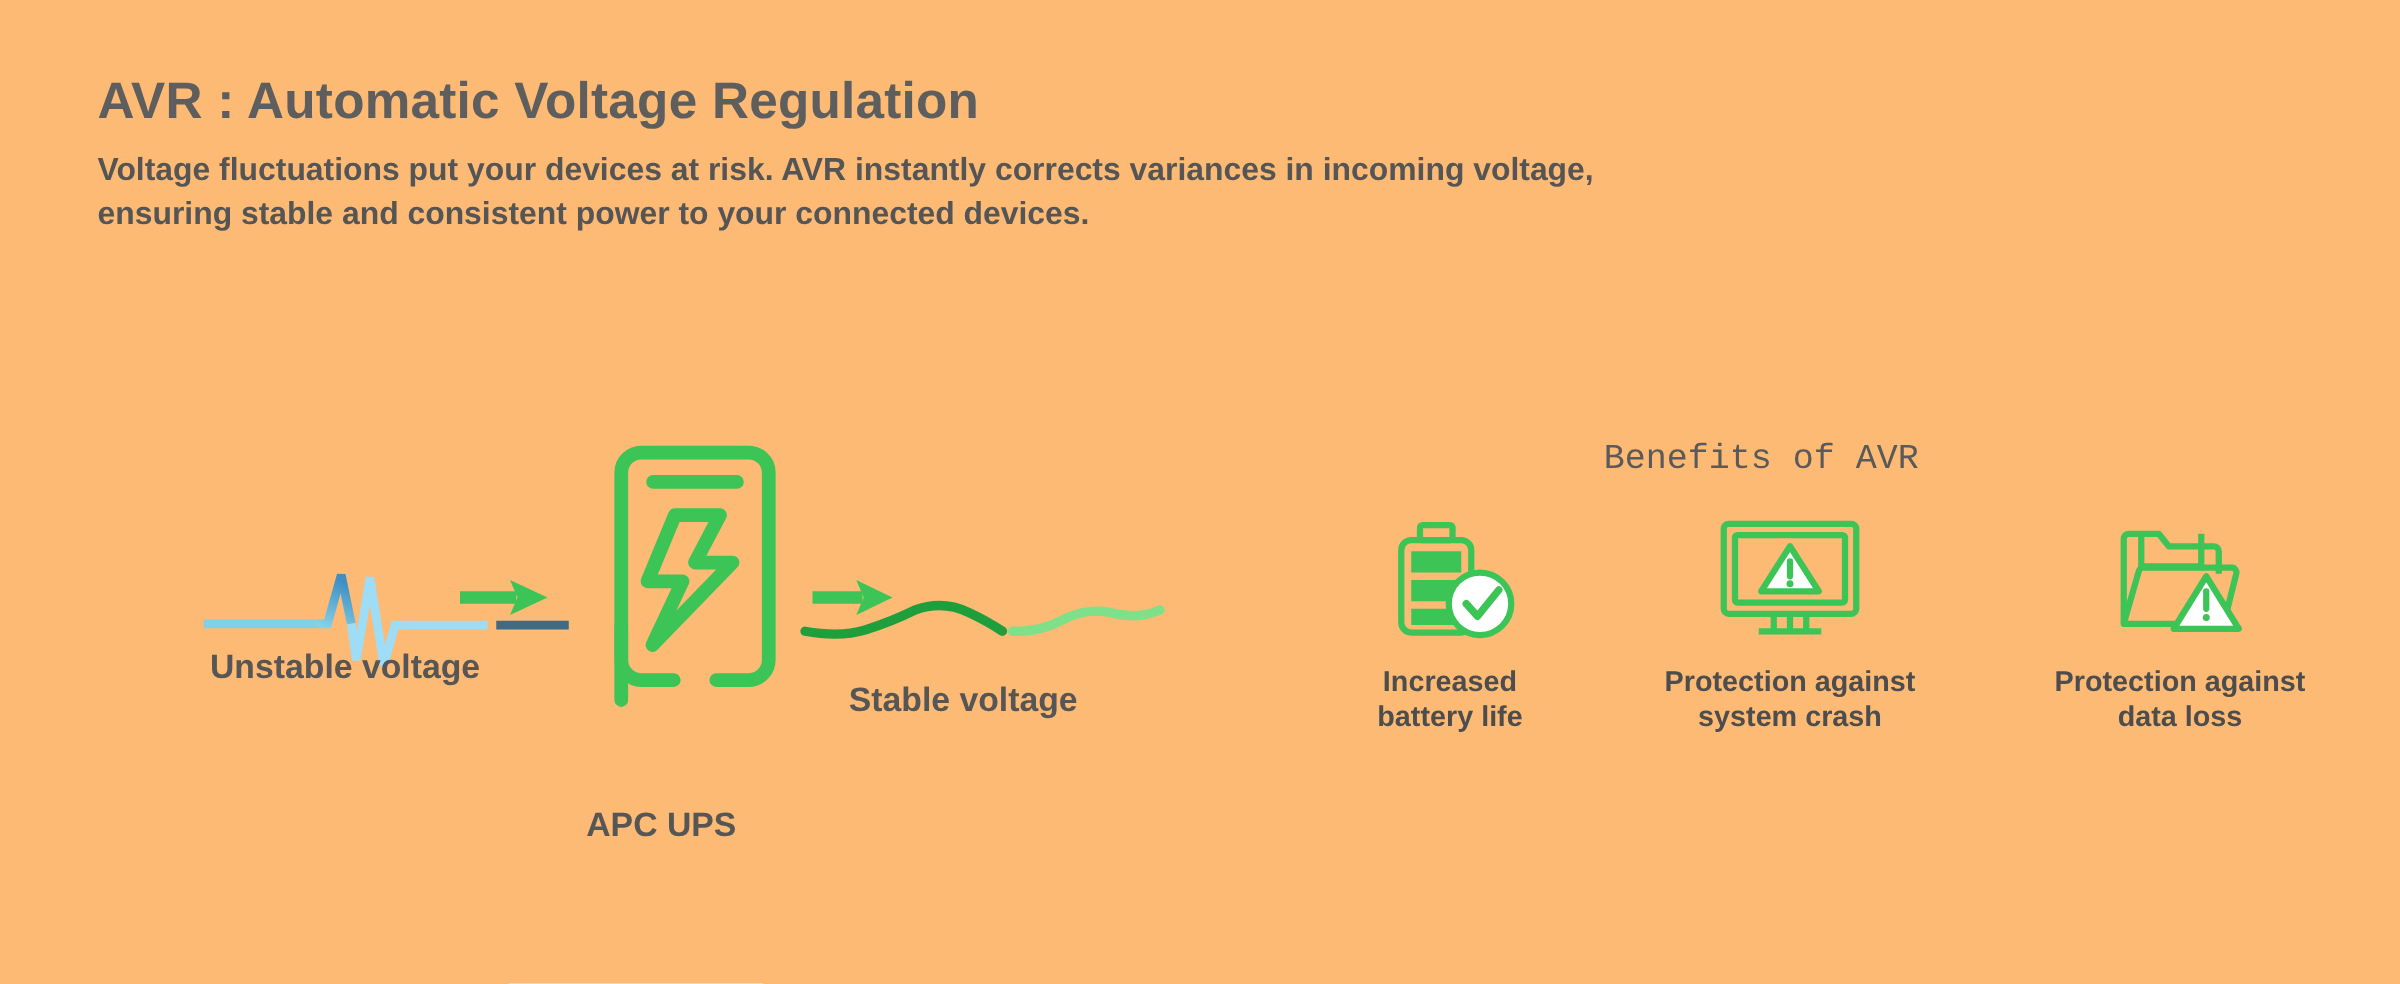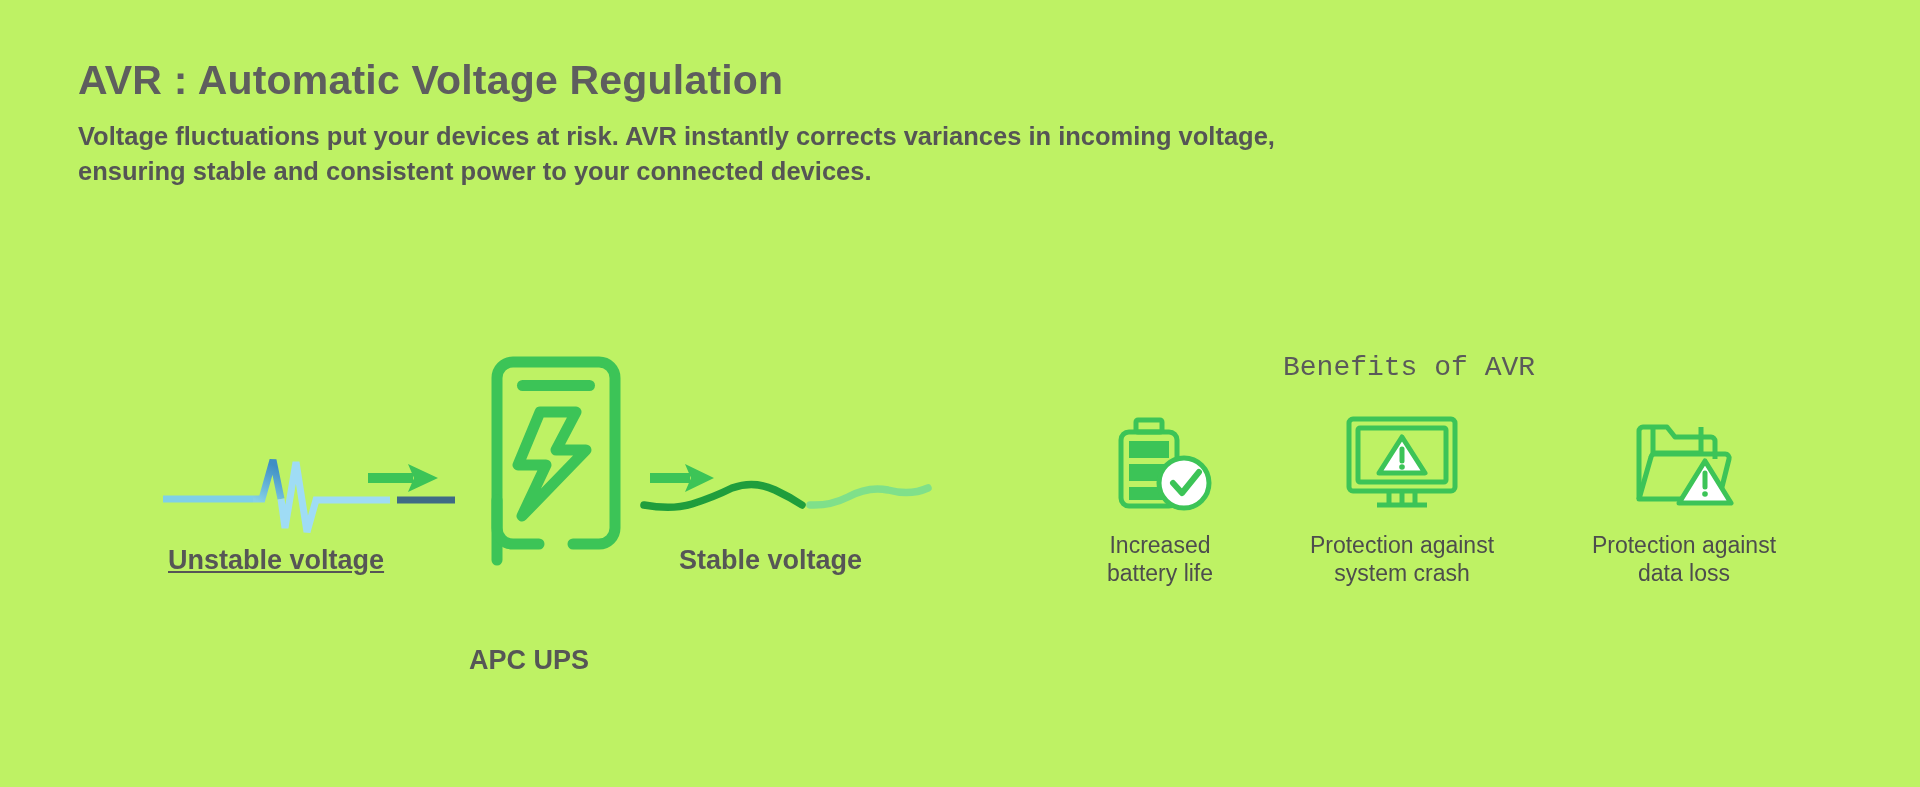--- a/index.html
+++ b/index.html
@@ -2,21 +2,21 @@
 <html><head>
 <meta charset="utf-8">
 <style>
   * { margin:0; padding:0; box-sizing:border-box; }
   html, body {
     width:1920px; height:787px;
     background:#ffffff;
     font-family:"Liberation Sans", sans-serif;
     overflow:hidden;
   }
-  .page { position:relative; width:1920px; height:787px; background:#bef264; }
+  .page { position:relative; width:1920px; height:787px; background:#fdba74; }
 
   
   .header { position:absolute; left:78px; top:58px; width:1400px; }
   .title {
     font-size:41px; font-weight:bold; color:#5e5e5e;
     letter-spacing:0.2px; line-height:1.1;
   }
   .subtitle {
     margin-top:16px;
     font-size:25.5px; font-weight:bold; color:#555555;
@@ -24,31 +24,31 @@
   }
 
   
   .diagram { position:absolute; left:0; top:300px; width:960px; height:420px; }
   .diagram svg { display:block; }
 
   .cap {
     position:absolute; font-size:27px; font-weight:bold; color:#565656;
     white-space:nowrap;
   }
-  .cap-unstable { left:168px; top:545px;text-decoration:underline; }
+  .cap-unstable { left:168px; top:518px; }
   .cap-stable   { left:659px; top:545px;margin-left:20px; }
   .cap-ups      { left:469px; top:645px; }
   .benefits-title {
     position:absolute; left:1283px; top:352px;
     font-size:28px; color:#5a5a5a; white-space:nowrap;
     font-family:Liberation Mono, monospace;
   }
   .benefit-list {
     position:absolute; left:1075px; top:410px;
-    display:flex; align-items:flex-start; gap:32px;
+    display:flex; align-items:flex-start; gap:62px;font-weight:bold;
   }
   .benefit {
     width:215px; display:flex; flex-direction:column; align-items:center;
   }
   .benefit .ico { height:105px; display:flex; align-items:flex-end; justify-content:center; }
   .benefit .lbl {
     margin-top:16px; text-align:center;
     font-size:23px; color:#4d4d4d; line-height:1.22;
     white-space:pre-line;
   }

